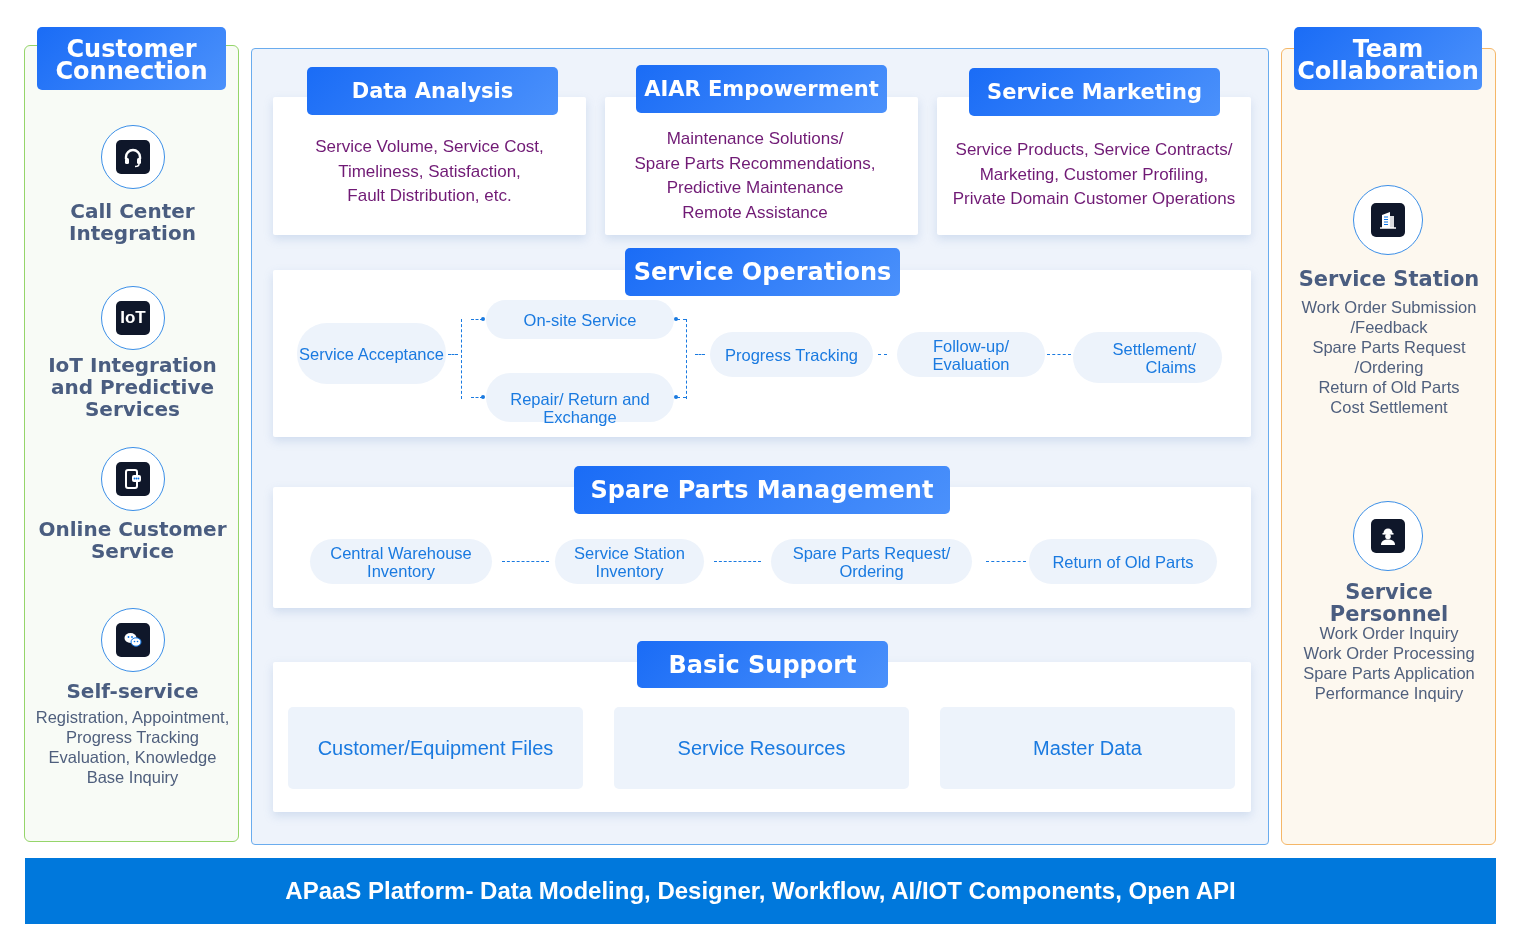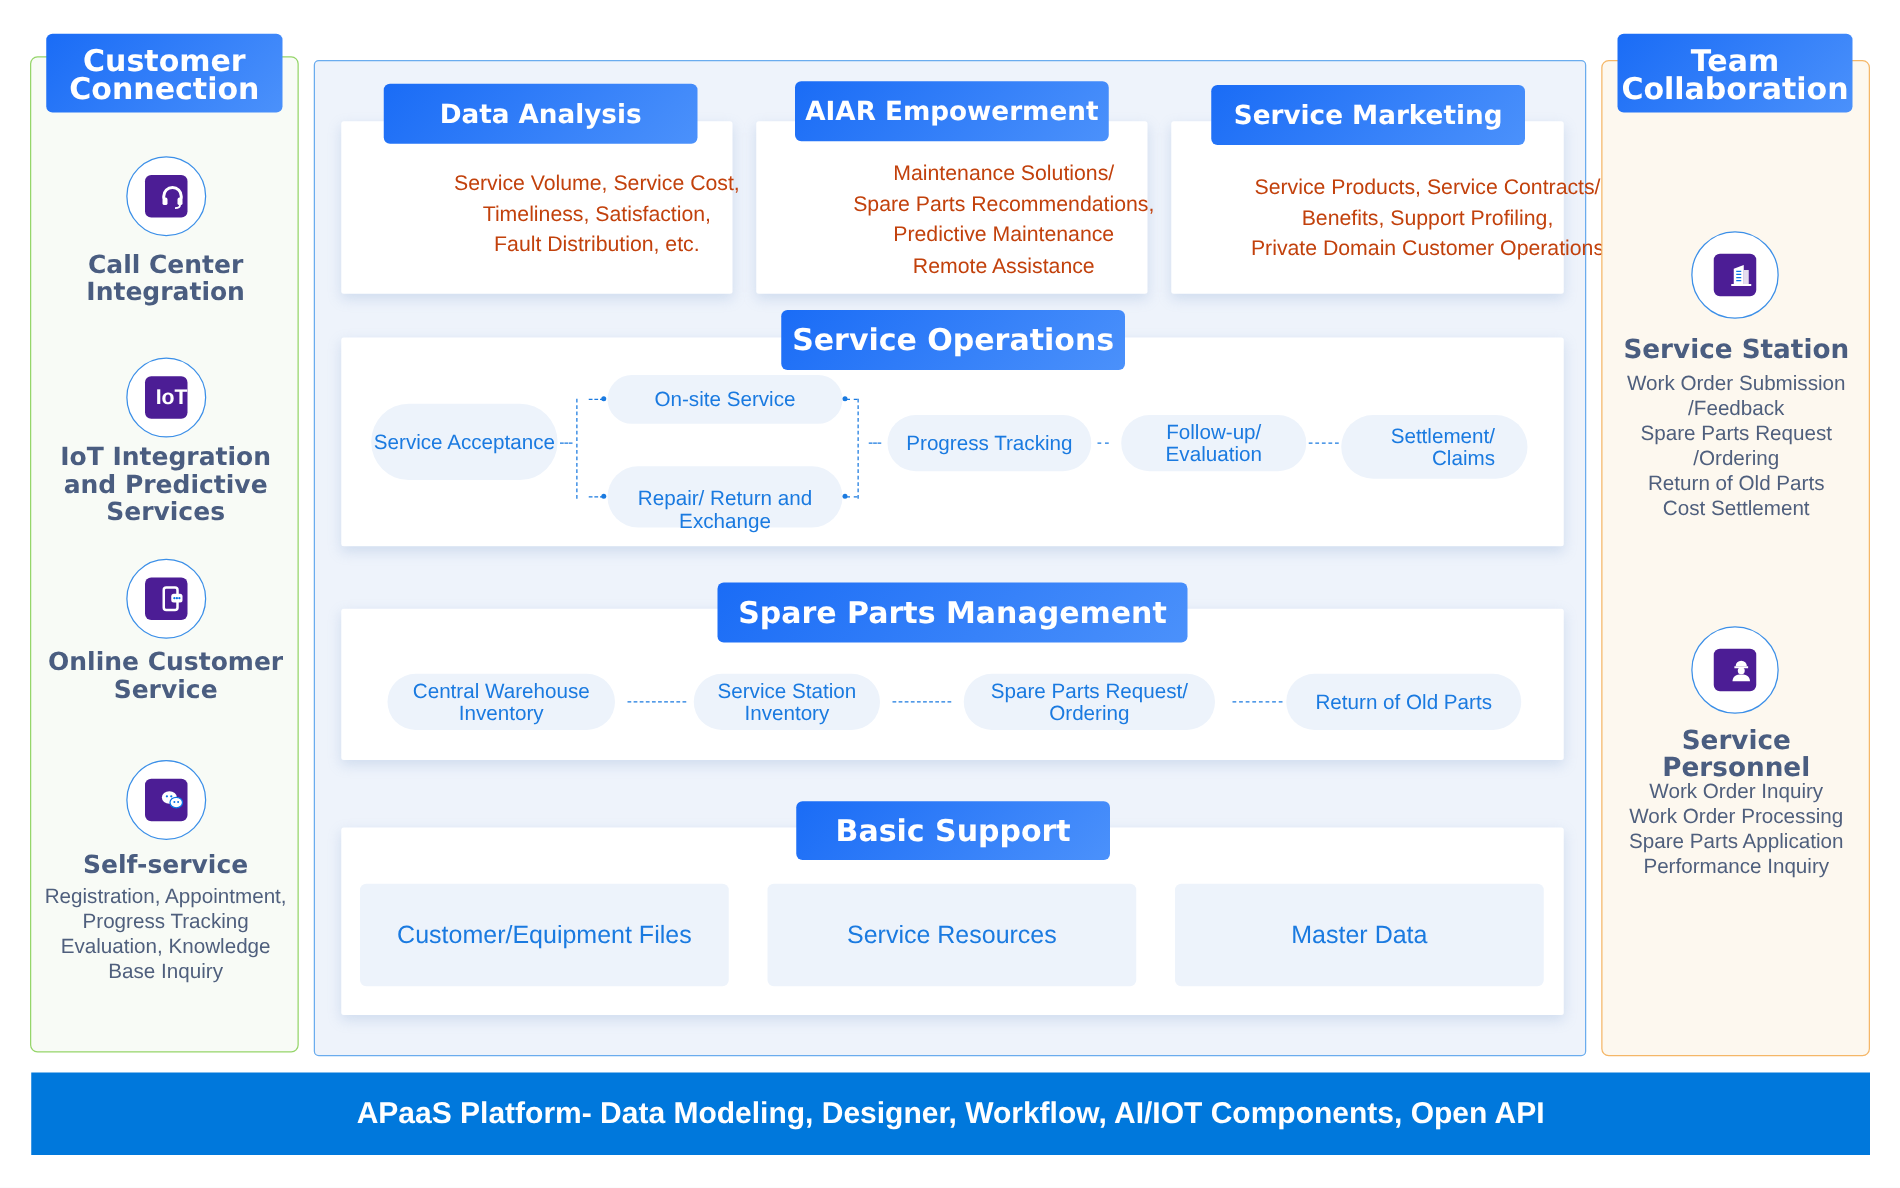--- a/index.html
+++ b/index.html
@@ -15,37 +15,37 @@
     color: #fff; border-radius: 5px; font-weight: bold; font-size: 24px; line-height: 22px;
     text-align: center; display: flex; align-items: center; justify-content: center; padding-top: 2px;
   }
   #left-header { left: 37px; top: 27px; width: 189px; height: 63px; }
   #right-header { left: 1294px; top: 27px; width: 188px; height: 63px; }
 
   .icon-circle {
     position: absolute; width: 64px; height: 64px; border-radius: 50%;
     border: 1.5px solid #3b8fe8; background: #fff; display: flex; align-items: center; justify-content: center;
   }
-  .icon-square { width: 34px; height: 34px; border-radius: 5px; background: #4c1d95; display: flex; align-items: center; justify-content: flex-end; }
+  .icon-square { width: 34px; height: 34px; border-radius: 5px; background: #0f172a; display: flex; align-items: center; justify-content: center; }
   .icon-square svg { width: 24px; height: 24px; }
   .icon-text { color: #fff; font-weight: bold; font-size: 17px; font-family: "Liberation Sans", sans-serif; }
 
   .side-title { position: absolute; text-align: center; color: #4a5d80; font-weight: bold; font-size: 20px; line-height: 22px; }
   .side-desc { position: absolute; text-align: center; color: #4f5f7d; font-size: 16.5px; line-height: 20px; font-family: "Liberation Sans", sans-serif; }
 
   
   #center-panel { position: absolute; left: 251px; top: 48px; width: 1018px; height: 797px; background: #eef3fb; border: 1.5px solid #6aacee; border-radius: 4px; }
 
   .card { position: absolute; background: #fff; box-shadow: 0 4px 10px rgba(130,160,210,0.28); border-radius: 2px; }
   .tag {
     position: absolute; background: linear-gradient(135deg, #1a6cf6 0%, #4b91fb 100%);
     color: #fff; border-radius: 5px; font-weight: bold; font-size: 21px;
     display: flex; align-items: center; justify-content: center; white-space: nowrap;
   }
-  .card-text { position: absolute; text-align: center; color: #c2410c; font-size: 17px; line-height: 24.5px; font-family: "Liberation Sans", sans-serif; margin-left: 48px; }
+  .card-text { position: absolute; text-align: center; color: #701a75; font-size: 17px; line-height: 24.5px; font-family: "Liberation Sans", sans-serif; }
 
   .pill {
     position: absolute; background: #edf3fb; border-radius: 30px; color: #1a7ae0;
     font-size: 16.5px; line-height: 18px; text-align: center; display: flex; align-items: center; justify-content: center;
     font-family: "Liberation Sans", sans-serif;
   }
   .dash { position: absolute; border-top: 1.5px dashed #1a7ae0; height: 0; }
   .vdash { position: absolute; border-left: 1.5px dashed #1a7ae0; width: 0; }
   .dot { position: absolute; width: 4px; height: 4px; border-radius: 50%; background: #1a7ae0; }
 
@@ -129,21 +129,21 @@
   <div>Maintenance Solutions/</div>
   <div>Spare Parts Recommendations,</div>
   <div>Predictive Maintenance</div>
   <div>Remote Assistance</div>
 </div>
 
 <div class="card" style="left:937px;top:97px;width:314px;height:138px;"></div>
 <div class="tag" style="left:969px;top:68px;width:251px;height:48px;">Service Marketing</div>
 <div class="card-text" style="left:937px;top:138px;width:314px;">
   <div>Service Products, Service Contracts/</div>
-  <div>Benefits, Support Profiling,</div>
+  <div>Marketing, Customer Profiling,</div>
   <div>Private Domain Customer Operations</div>
 </div>
 
 <div class="card" style="left:273px;top:270px;width:978px;height:167px;"></div>
 <div class="tag" style="left:625px;top:248px;width:275px;height:48px;font-size:24px;">Service Operations</div>
 
 <div class="pill" style="left:297px;top:323px;width:149px;height:61px;">Service Acceptance</div>
 <div class="pill" style="left:486px;top:300px;width:188px;height:39px;">On-site Service</div>
 <div class="pill" style="left:486px;top:373px;width:188px;height:49px;padding-top:21px;">Repair/ Return and Exchange</div>
 <div class="pill" style="left:710px;top:332px;width:163px;height:45px;">Progress Tracking</div>

